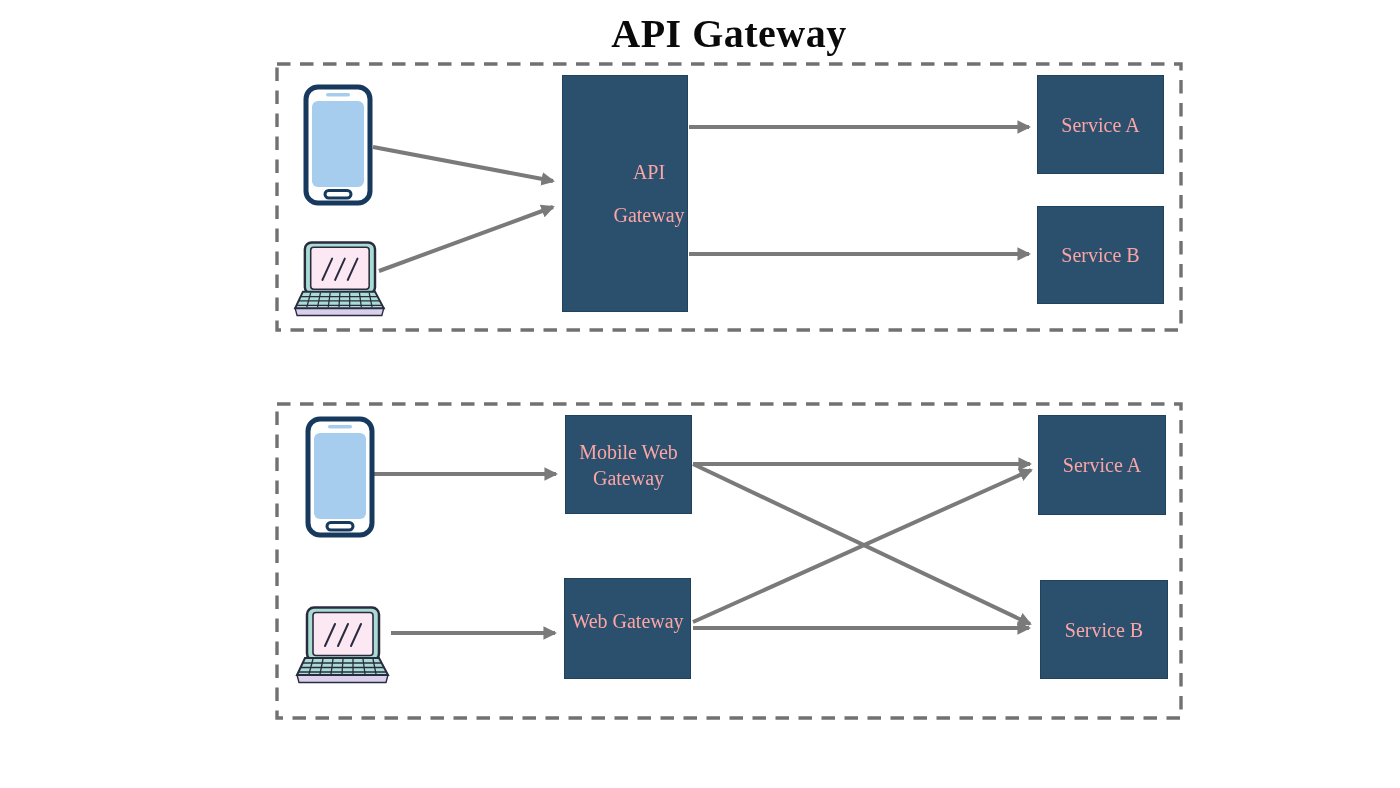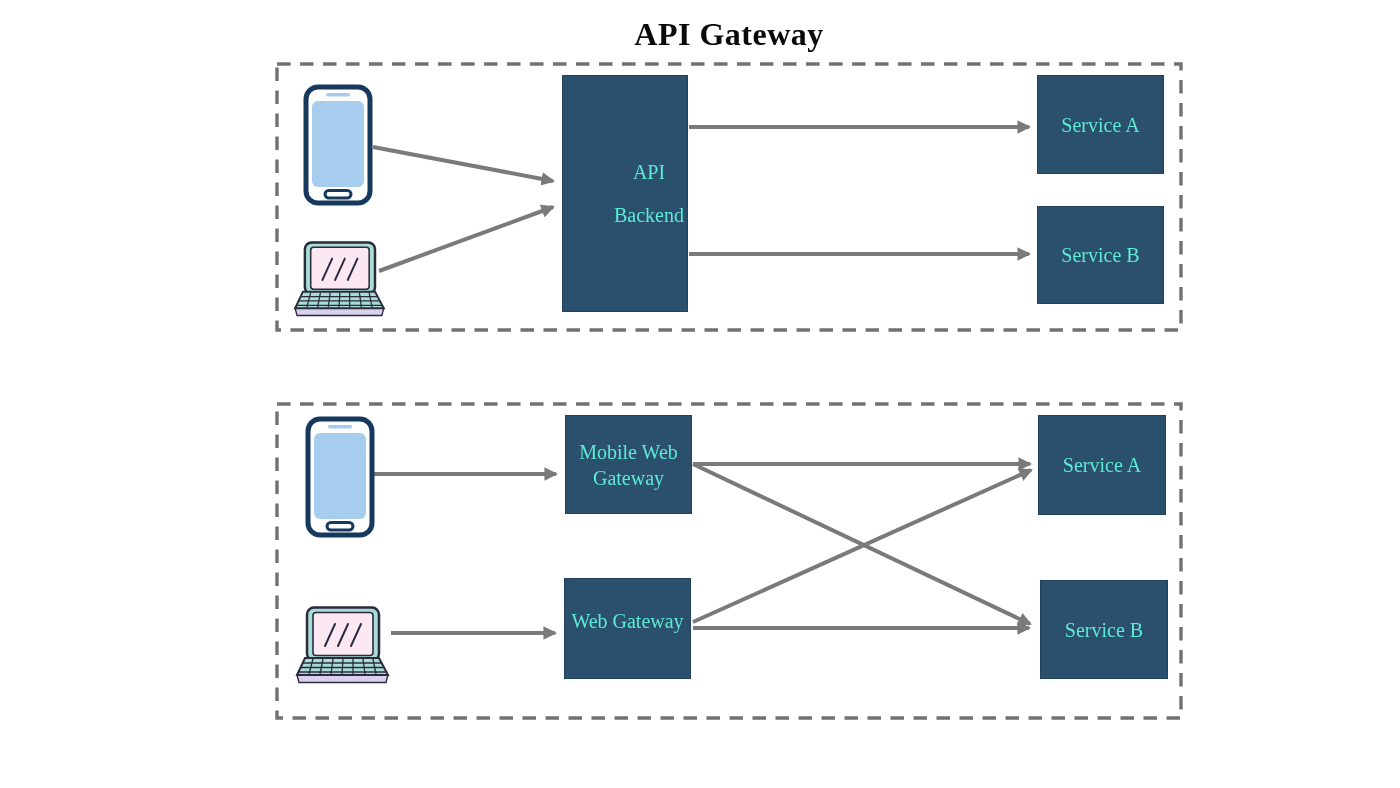--- a/index.html
+++ b/index.html
@@ -2,26 +2,26 @@
 <html><head>
 <meta charset="utf-8">
 <style>
   * { margin:0; padding:0; box-sizing:border-box; }
   html,body { background:#ffffff; }
   body { width:1400px; height:788px; position:relative; font-family:"Liberation Serif", serif; }
   .canvas { position:absolute; left:0; top:0; width:1400px; height:788px; background:#ffffff; overflow:hidden; }
   .connector-layer { position:absolute; left:0; top:0; width:1400px; height:788px; z-index:1; }
   .diagram-title {
     position:absolute; left:277px; width:904px; text-align:center;
-    font-family:"Liberation Serif", serif; font-weight:bold; font-size:32px;
+    font-family:"Liberation Serif", serif; font-weight:bold; font-size:40px;
     color:#0a0a0a; letter-spacing:0.5px; z-index:3; line-height:44px;
   }
   .node {
     position:absolute; background:#2b506e; border:1px solid #22425c;
-    color:#5eead4; display:flex; flex-direction:column; align-items:center; justify-content:center;
+    color:#fca5a5; display:flex; flex-direction:column; align-items:center; justify-content:center;
     text-align:center; font-size:20px; z-index:2; font-family:"Liberation Serif", serif;
   }
   .node .lbl { display:block; line-height:1.3; }
   .gateway-node { gap:17px; }
   .wrap-lbl { width:120px; line-height:1.3; }
   .nudge-up { transform:translateY(-8px); }
   .icon { position:absolute; z-index:2; }
   .defs-holder { position:absolute; width:0; height:0; overflow:hidden; }
 </style>
 </head>
@@ -77,21 +77,21 @@
   <svg class="icon" style="left:303px; top:84px;" width="70" height="122">
     <use href="#sym-phone"></use>
   </svg>
 
   <svg class="icon" style="left:288px; top:241px;" width="99" height="76" viewBox="0 0 99 78">
     <use href="#sym-laptop"></use>
   </svg>
 
   <div class="node gateway-node" style="left:562px; top:75px; width:126px; height:237px;padding-left:48px;">
     <span class="lbl">API</span>
-    <span class="lbl">Backend</span>
+    <span class="lbl">Gateway</span>
   </div>
 
   <div class="node" style="left:1037px; top:75px; width:127px; height:99px;">
     <span class="lbl">Service A</span>
   </div>
 
   <div class="node" style="left:1037px; top:206px; width:127px; height:98px;">
     <span class="lbl">Service B</span>
   </div>
 

